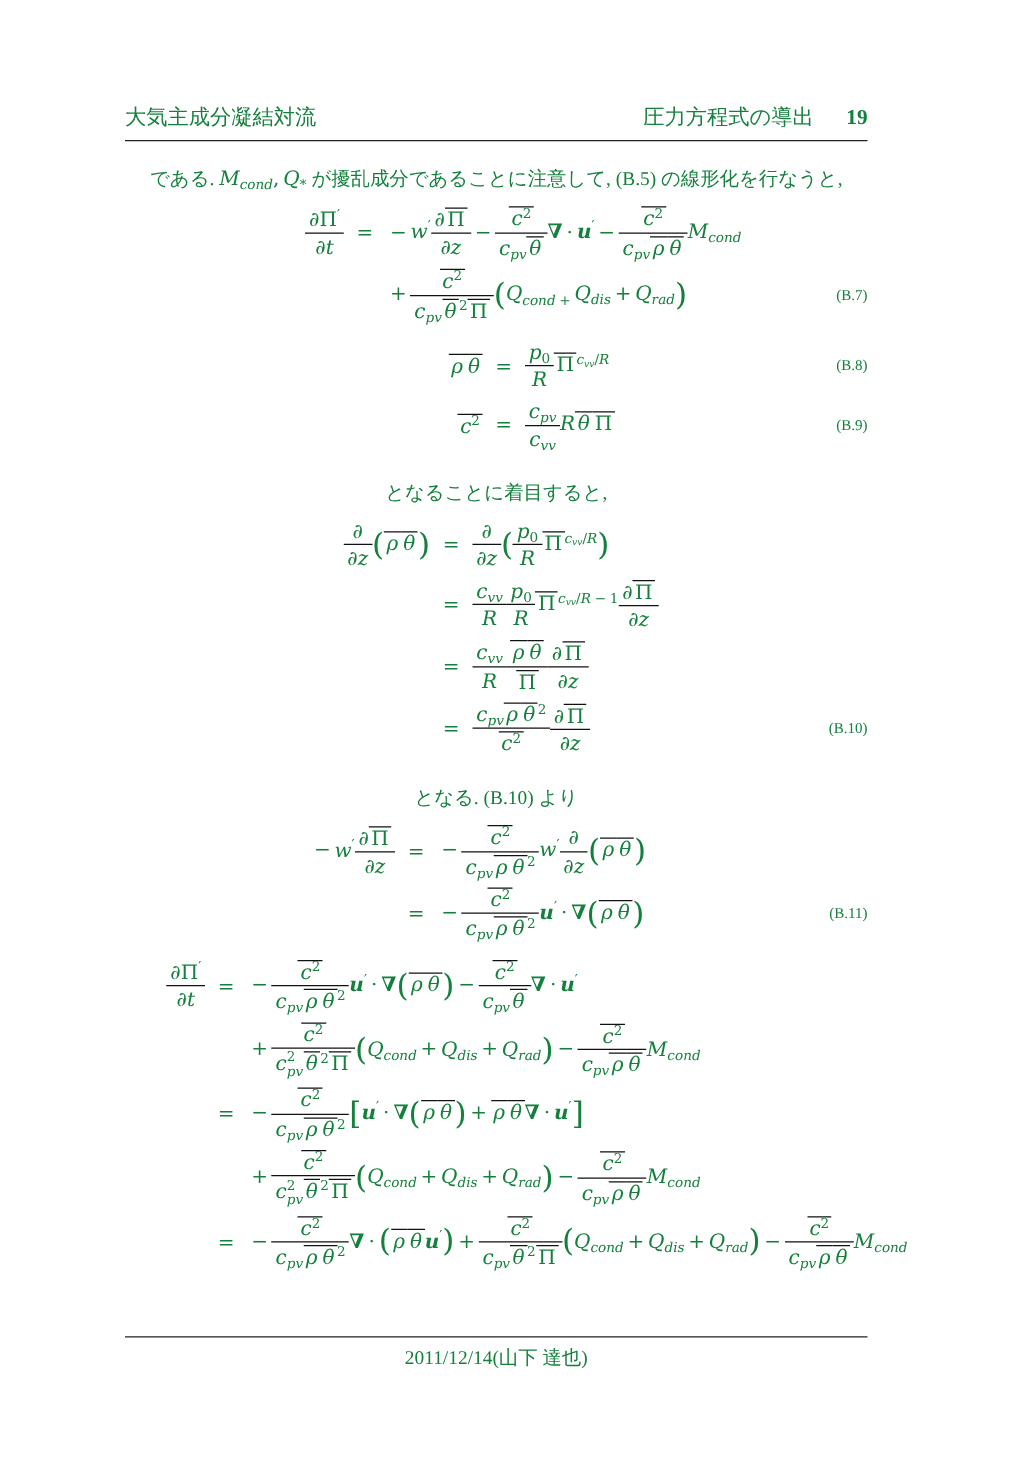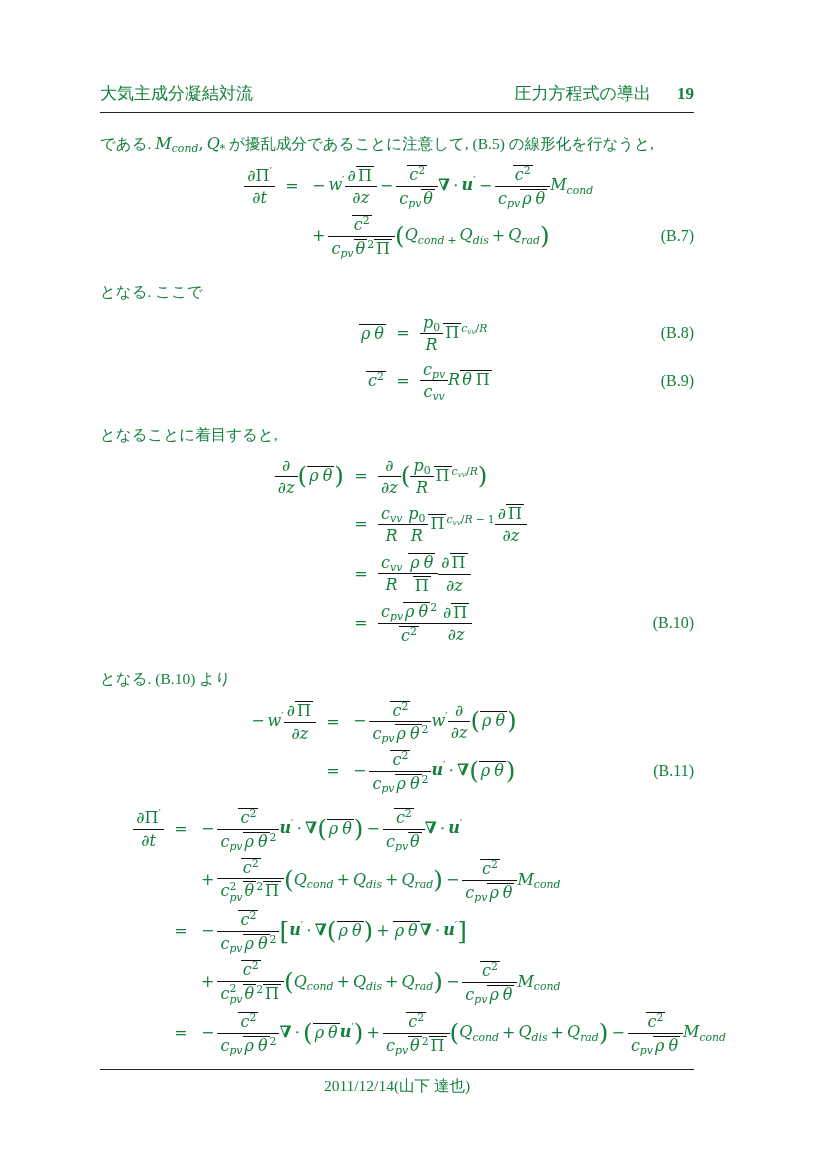--- a/index.html
+++ b/index.html
@@ -17,31 +17,31 @@
 
   
   .hdr{ display:flex; align-items:baseline; padding-top:82px; font-size:17px; }
   .hdr .hl{ flex:0 0 auto; }
   .hdr .sp{ flex:1; }
   .hdr .hr-title{ flex:0 0 auto; }
   .hdr .pgnum{ font-weight:bold; margin-left:26px; font-size:17px;font-family:Liberation Serif, serif; }
   .hrule{ border:none; border-top:1.5px solid #222; margin:7px 0 0 0; }
 
   
-  .para{ font-size:15.5px; line-height:1.45; margin:20px 0 6px 0; }
+  .para{ font-size:15.5px; line-height:1.45; margin:20px 0 6px 0;text-align:center; }
 
   
   .eq{ margin:4px 0 8px 0; }
   .eqr{ display:flex; align-items:center; }
   .cell{ display:block; }
   .c-fl{ flex:none; width:var(--fl,0px); }
   .c-lhs{ flex:none; width:var(--lhs,60px); text-align:right; }
   .c-rel{ flex:none; width:34px; text-align:center; }
   .c-rhs{ flex:1; text-align:left; white-space:nowrap; }
-  .c-tag{ flex:none; text-align:right; font-size:16px; padding-left:6px; }
+  .c-tag{ flex:none; text-align:right; font-size:12px; padding-left:6px; }
   .eq-b7 { --fl:95px; --lhs:80px; }
   .eq-b89{ --fl:228px; --lhs:58px; }
   .eq-b10{ --fl:100px; --lhs:144px; }
   .eq-b11{ --fl:76px; --lhs:140px; }
   .eq-b12{ --fl:0px;  --lhs:64px; }
   .eq .eqr{ padding:3px 0; }
   .tagrow{ padding:0 0 2px 0 !important; }
 
   
   .m{ font-family:"DejaVu Serif","Liberation Serif",serif; font-size:16px; line-height:1.25; }
@@ -89,21 +89,20 @@
         </div>
         <div class="eqr">
           <span class="cell c-fl"></span>
           <span class="cell c-lhs m"></span>
           <span class="cell c-rel m"></span>
           <span class="cell c-rhs m"><span class="mo">+</span><span class="fr"><span class="nu"><span class="ov"><span class="mi">c</span><span class="sp">2</span></span></span><span class="de"><span class="mi">c</span><span class="sb"><span class="mi">p</span><span class="mi">v</span></span><span class="ov"><span class="mi">θ</span></span><span class="sp">2</span><span class="ov"><span class="mu">Π</span></span></span></span><span class="bd">(</span><span class="mi">Q</span><span class="sb"><span class="mi">c</span><span class="mi">o</span><span class="mi">n</span><span class="mi">d</span><span class="mo">+</span></span><span class="mi">Q</span><span class="sb"><span class="mi">d</span><span class="mi">i</span><span class="mi">s</span></span><span class="mo">+</span><span class="mi">Q</span><span class="sb"><span class="mi">r</span><span class="mi">a</span><span class="mi">d</span></span><span class="bd">)</span></span>
           <span class="cell c-tag">(B.7)</span>
         </div>
       </div>
 
-    <p class="para"><span>となる. ここで</span></p>
 
     <div class="eq eq-b89">
         <div class="eqr">
           <span class="cell c-fl"></span>
           <span class="cell c-lhs m"><span class="ov"><span class="mi">ρ</span></span><span class="ov"><span class="mi">θ</span></span></span>
           <span class="cell c-rel m"><span class="mo">=</span></span>
           <span class="cell c-rhs m"><span class="fr"><span class="nu"><span class="mi">p</span><span class="sb">0</span></span><span class="de"><span class="mi">R</span></span></span><span class="ov"><span class="mu">Π</span></span><span class="sp"><span class="mi">c</span><span class="sb"><span class="mi">v</span><span class="mi">v</span></span>/<span class="mi">R</span></span></span>
           <span class="cell c-tag">(B.8)</span>
         </div>
         <div class="eqr">

